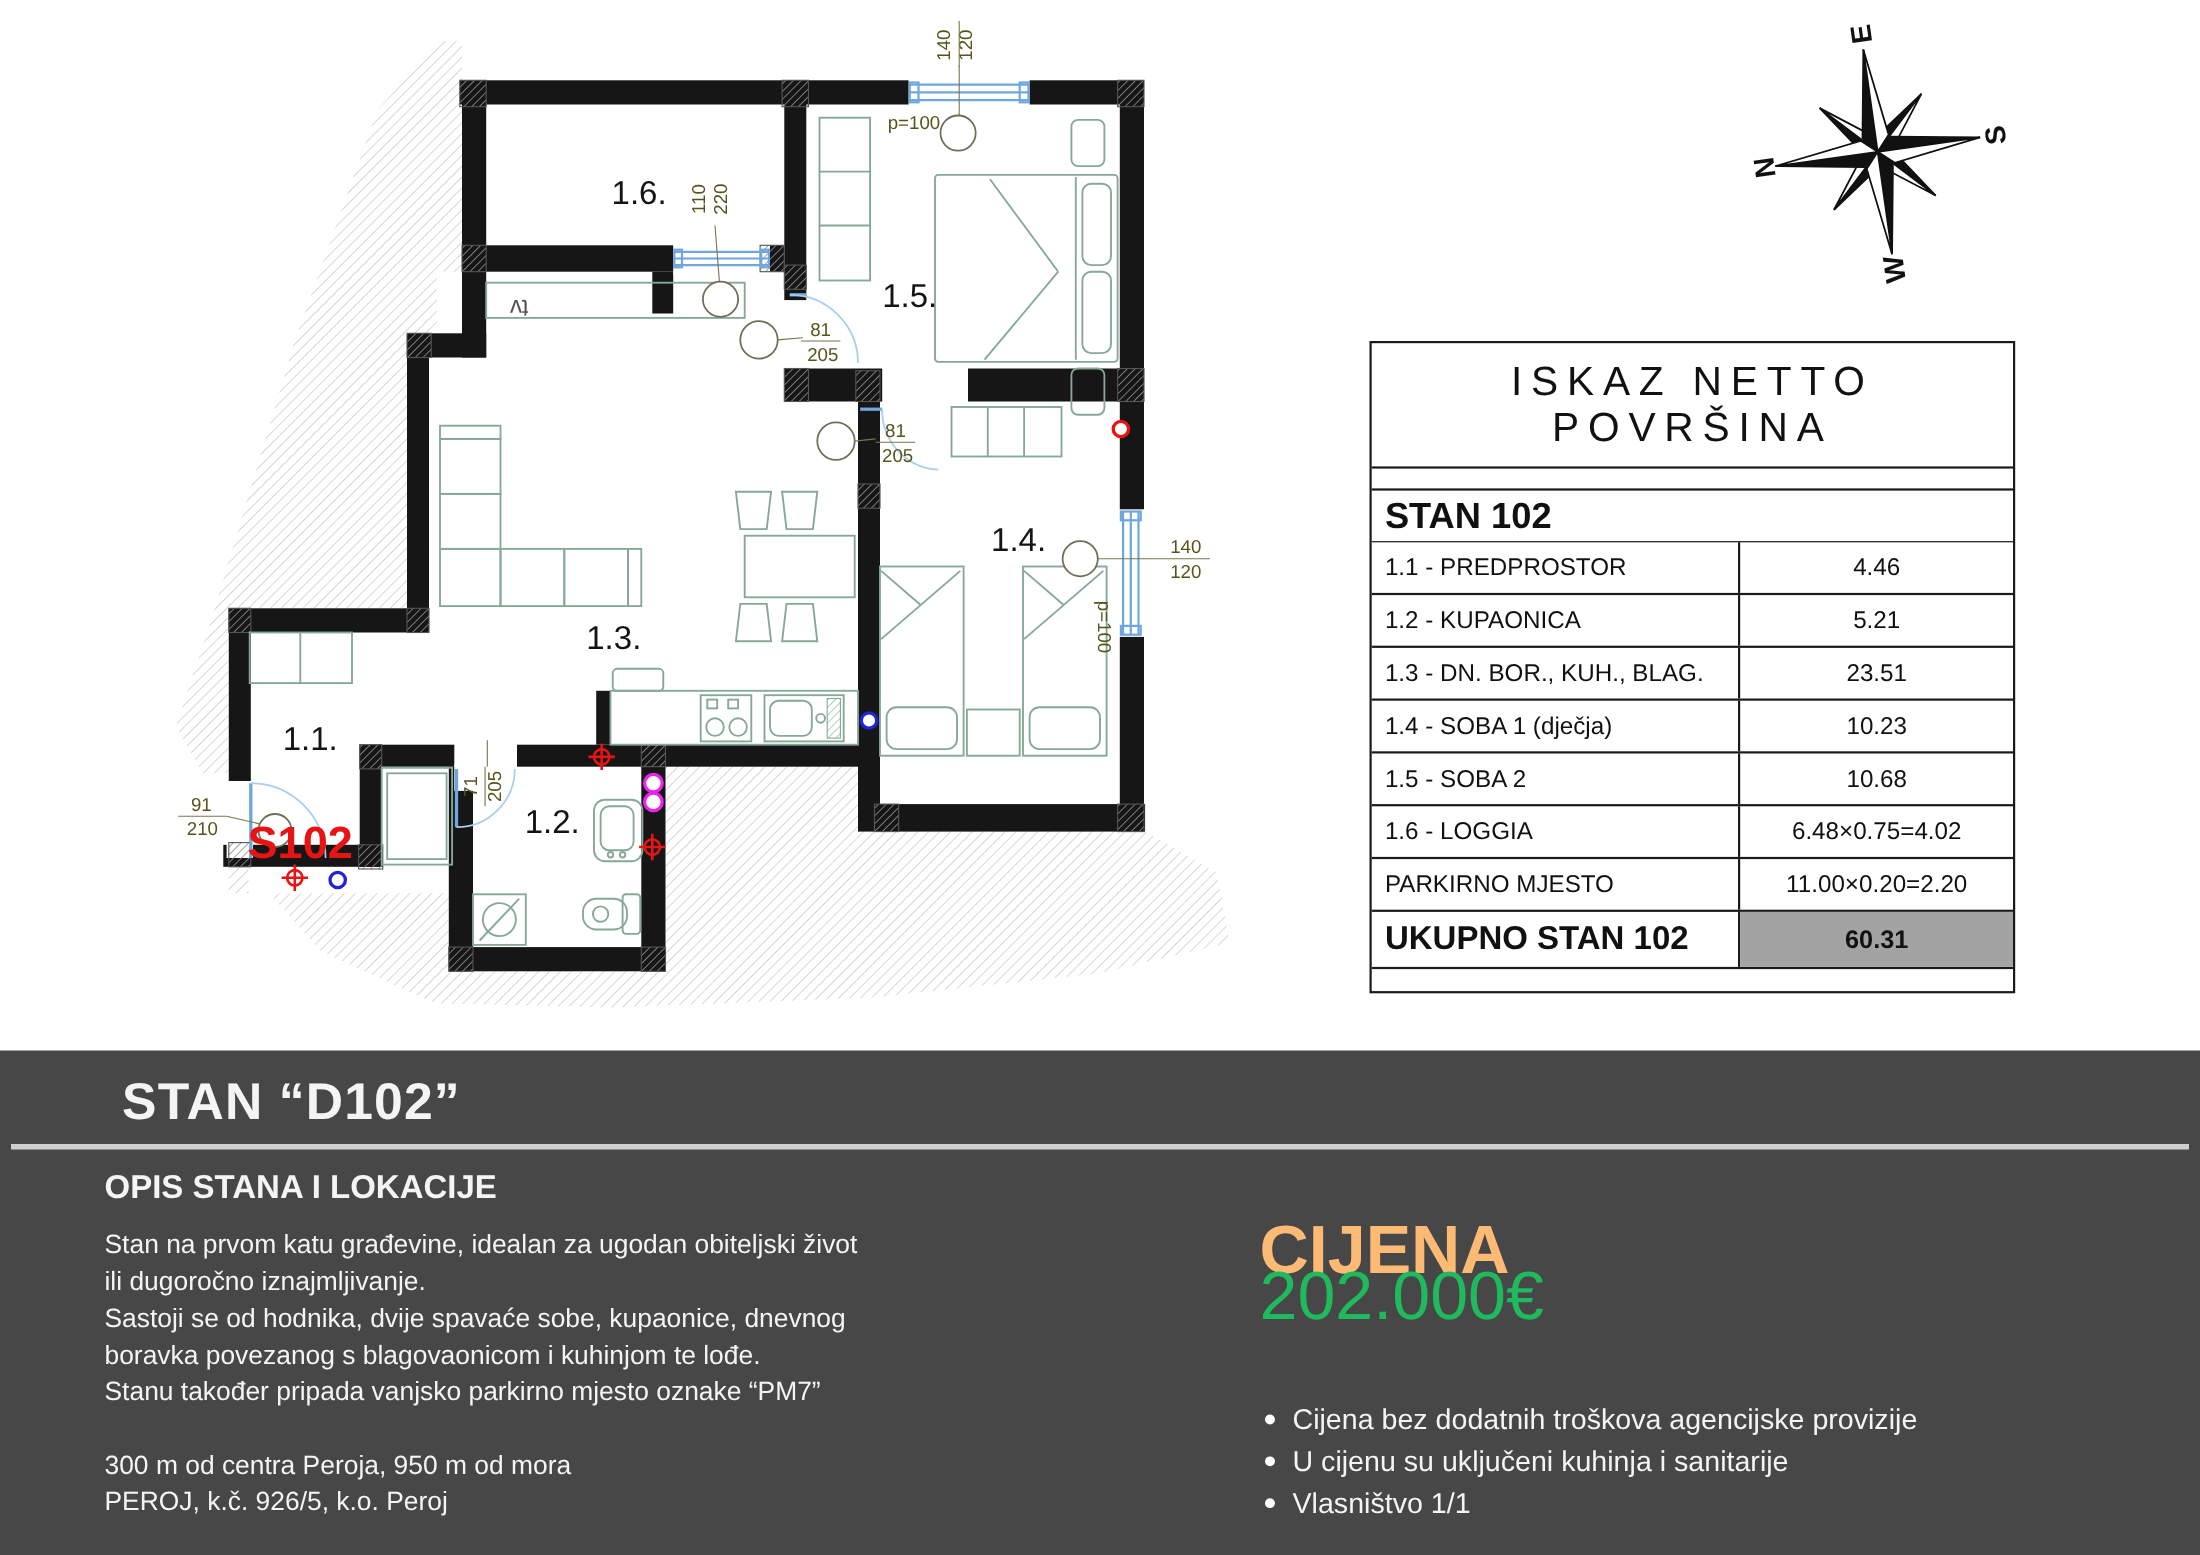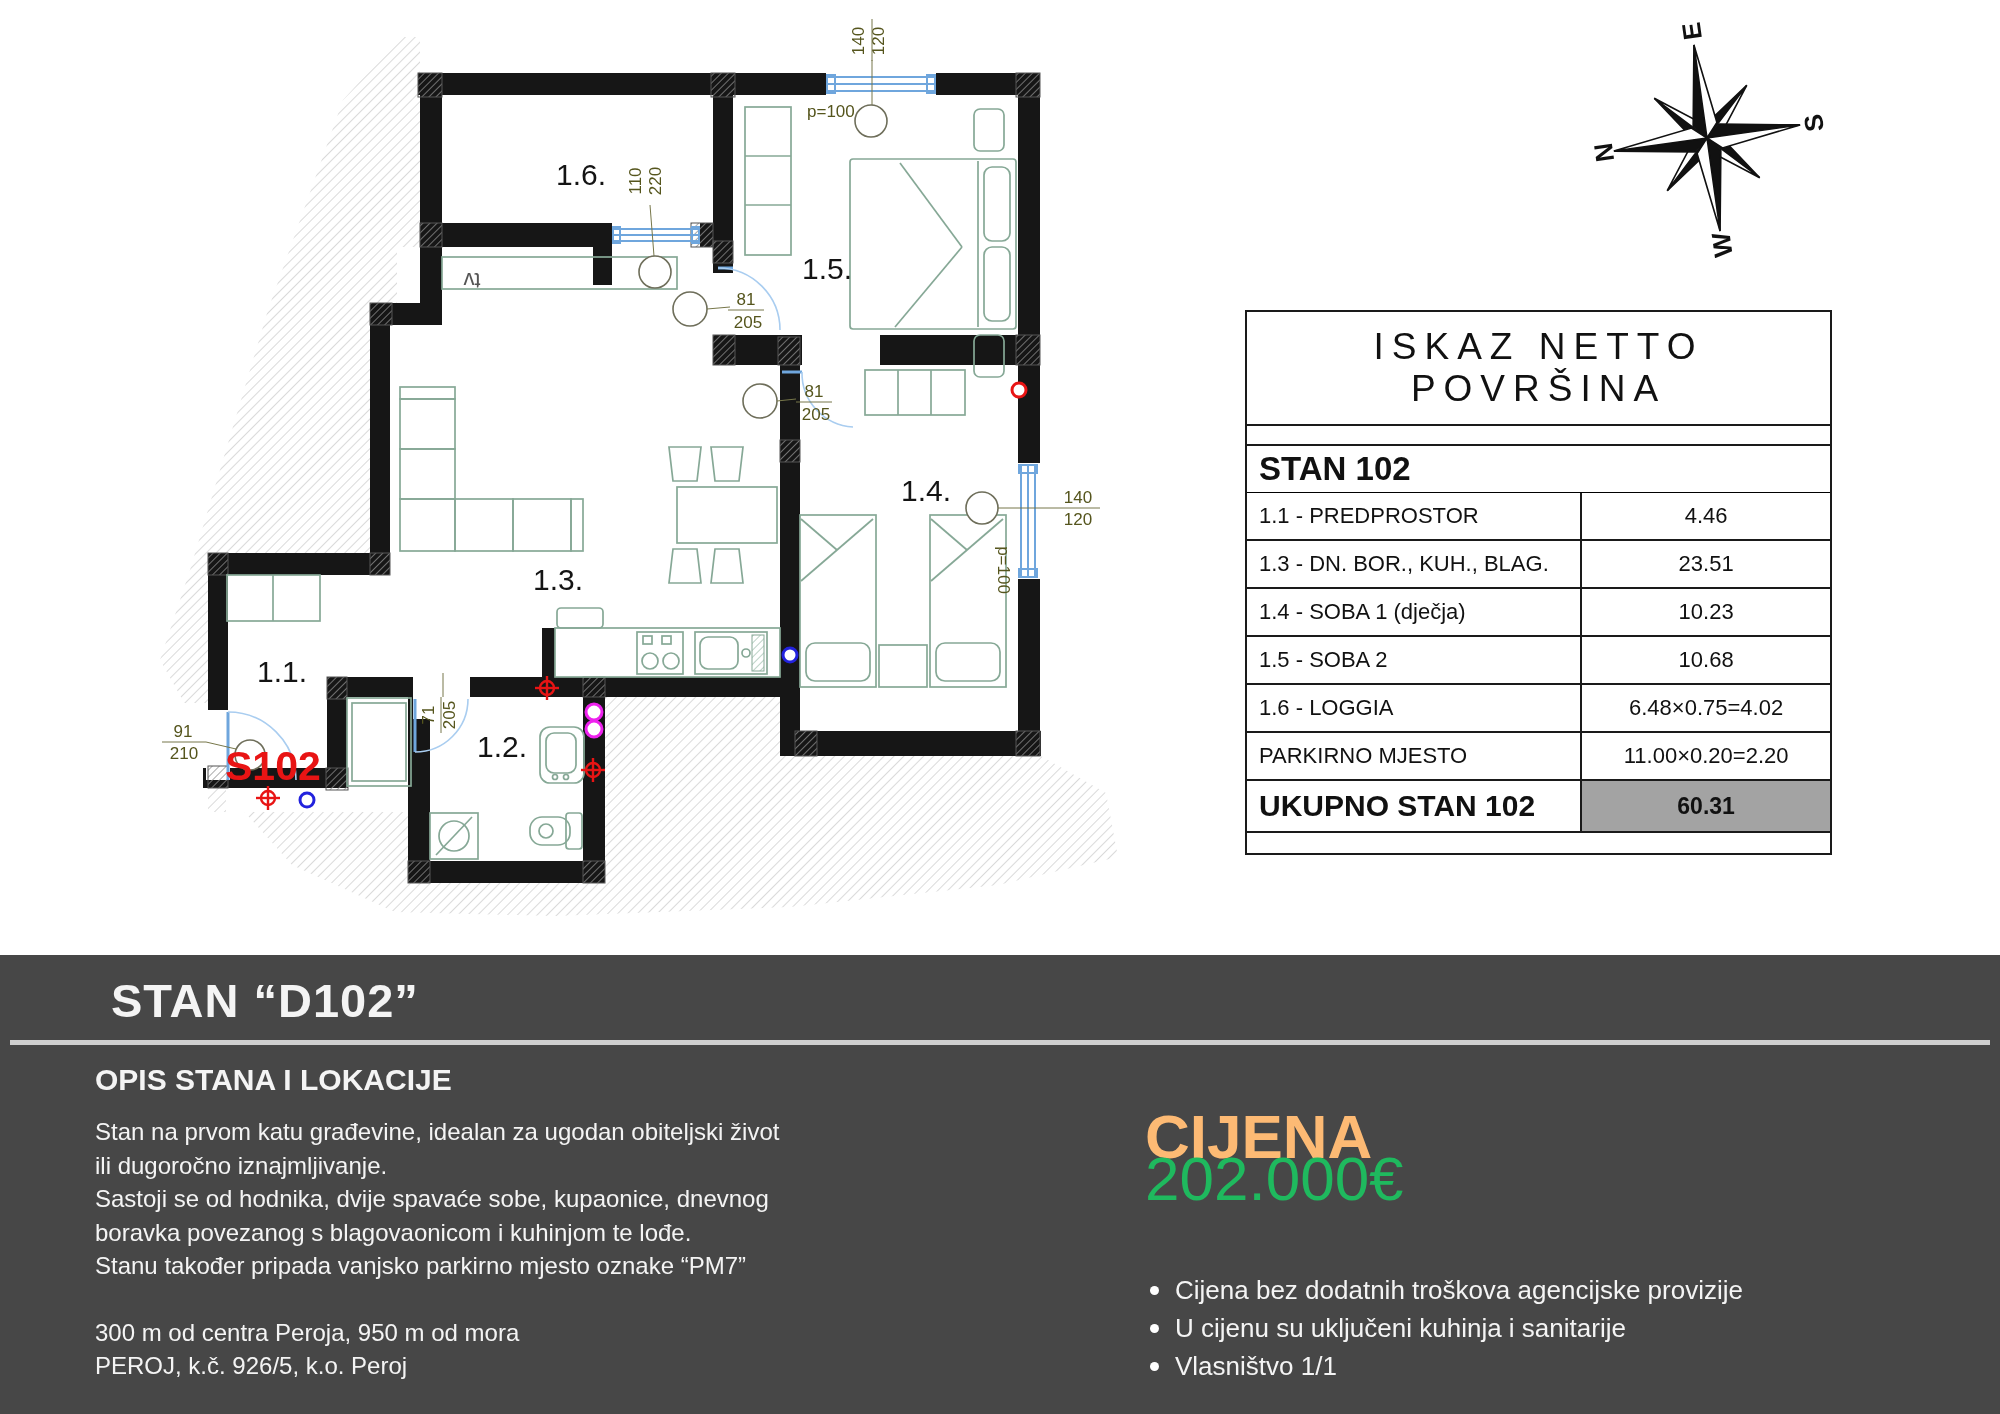--- a/index.html
+++ b/index.html
@@ -423,20 +423,24 @@
       <div>POVRŠINA</div>
     </div>
     <div class="nt-spacer"></div>
     <div class="nt-unit">STAN 102</div>
 
     <div class="nt-row">
       <div class="nt-label">1.1 - PREDPROSTOR</div>
       <div class="nt-value">4.46</div>
     </div>
     <div class="nt-row">
+      <div class="nt-label">1.2 - KUPAONICA</div>
+      <div class="nt-value">5.21</div>
+    </div>
+    <div class="nt-row">
       <div class="nt-label">1.3 - DN. BOR., KUH., BLAG.</div>
       <div class="nt-value">23.51</div>
     </div>
     <div class="nt-row">
       <div class="nt-label">1.4 - SOBA 1 (dječja)</div>
       <div class="nt-value">10.23</div>
     </div>
     <div class="nt-row">
       <div class="nt-label">1.5 - SOBA 2</div>
       <div class="nt-value">10.68</div>

